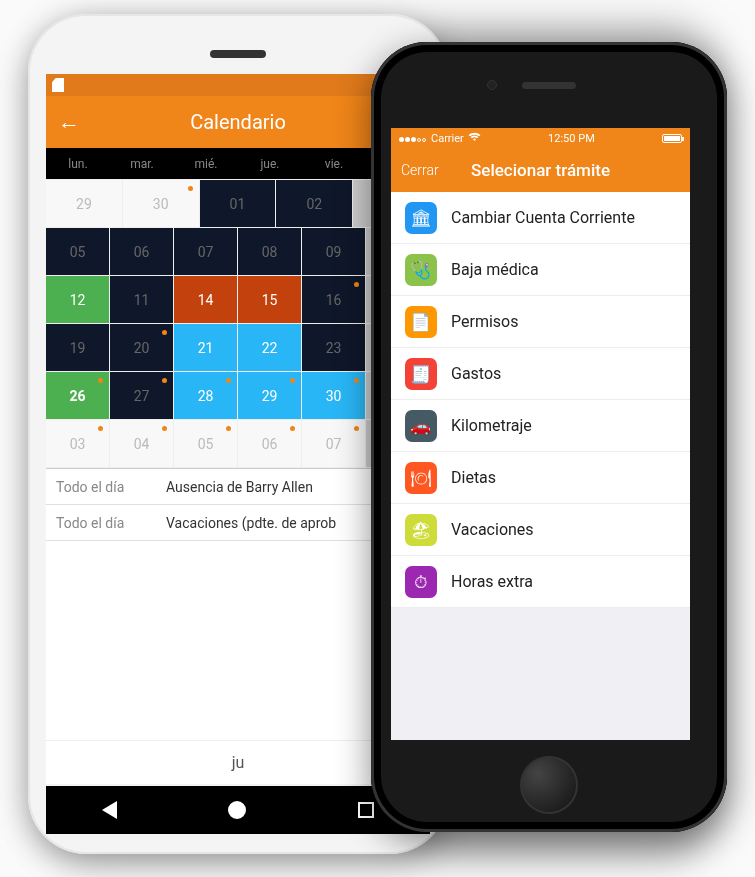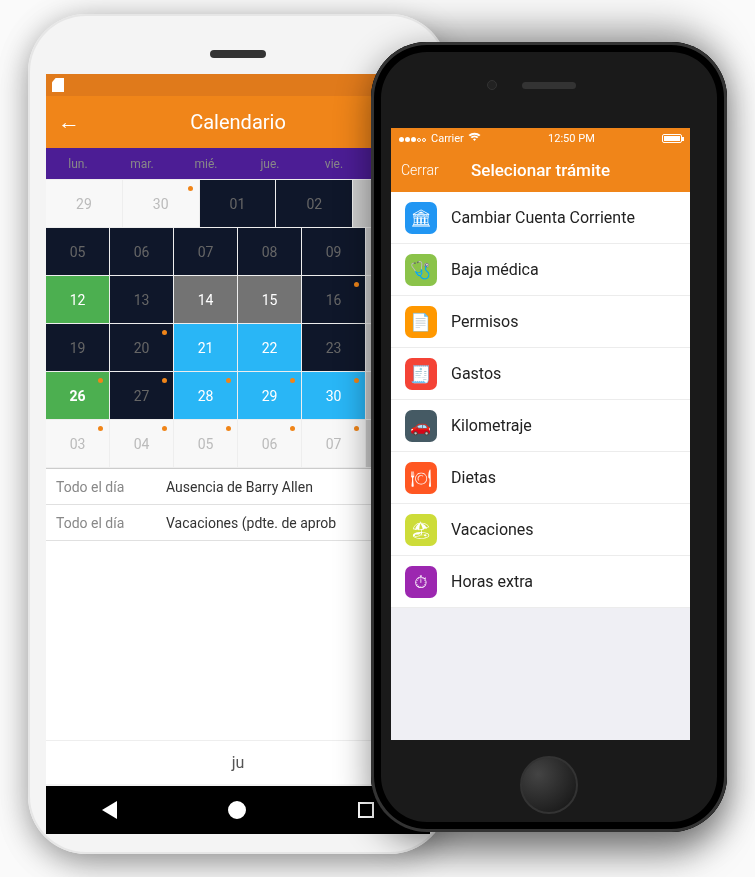--- a/index.html
+++ b/index.html
@@ -56,21 +56,21 @@
     padding: 0 12px;
   }
   .android .header .back {
     font-size: 22px; flex: 0 0 30px;
   }
   .android .header .title {
     flex: 1; text-align: center; font-size: 20px; font-weight: 400; padding-right: 30px;
   }
 
   .weekdays {
-    display: flex; height: 32px; background: #4c1d95;
+    display: flex; height: 32px; background: #000000;
     border-bottom: 1px solid #eee;
     align-items: center;
   }
   .weekdays div {
     flex: 1; text-align: center; font-size: 12px; color: #888;
     line-height: 32px;
   }
 
   .calgrid {
     display: flex; flex-direction: column;
@@ -79,21 +79,21 @@
   .calgrid .row { display: flex; height: 48px; }
   .cell {
     flex: 1; border-right: 1px solid #eee; border-bottom: 1px solid #eee;
     display: flex; align-items: center; justify-content: center;
     font-size: 14px; color: #666; position: relative;
     background: #0f172a;
   }
   .cell.dim { color: #bbb; background: #f8f8f8; }
   .cell.gray { background: #cfcfcf; color: #777; }
   .cell.green { background: #4caf50; color: #fff; }
-  .cell.red { background: #737373; color: #fff; }
+  .cell.red { background: #c2410c; color: #fff; }
   .cell.blue { background: #29b6f6; color: #fff; }
   .cell.bold { font-weight: 700; }
   .cell .dot {
     position: absolute; top: 6px; right: 6px;
     width: 5px; height: 5px; border-radius: 50%;
     background: #f08519;
   }
 
   .events { flex: 0 0 auto; }
   .event-row {
@@ -232,21 +232,21 @@
         <div class="row">
           <div class="cell ">05</div>
           <div class="cell ">06</div>
           <div class="cell ">07</div>
           <div class="cell ">08</div>
           <div class="cell ">09</div>
           <div class="cell gray">1</div>
         </div>
         <div class="row">
           <div class="cell green">12</div>
-          <div class="cell ">13</div>
+          <div class="cell ">11</div>
           <div class="cell red">14</div>
           <div class="cell red">15</div>
           <div class="cell ">16<span class="dot"></span></div>
           <div class="cell gray">1</div>
         </div>
         <div class="row">
           <div class="cell ">19</div>
           <div class="cell ">20<span class="dot"></span></div>
           <div class="cell blue">21</div>
           <div class="cell blue">22</div>

